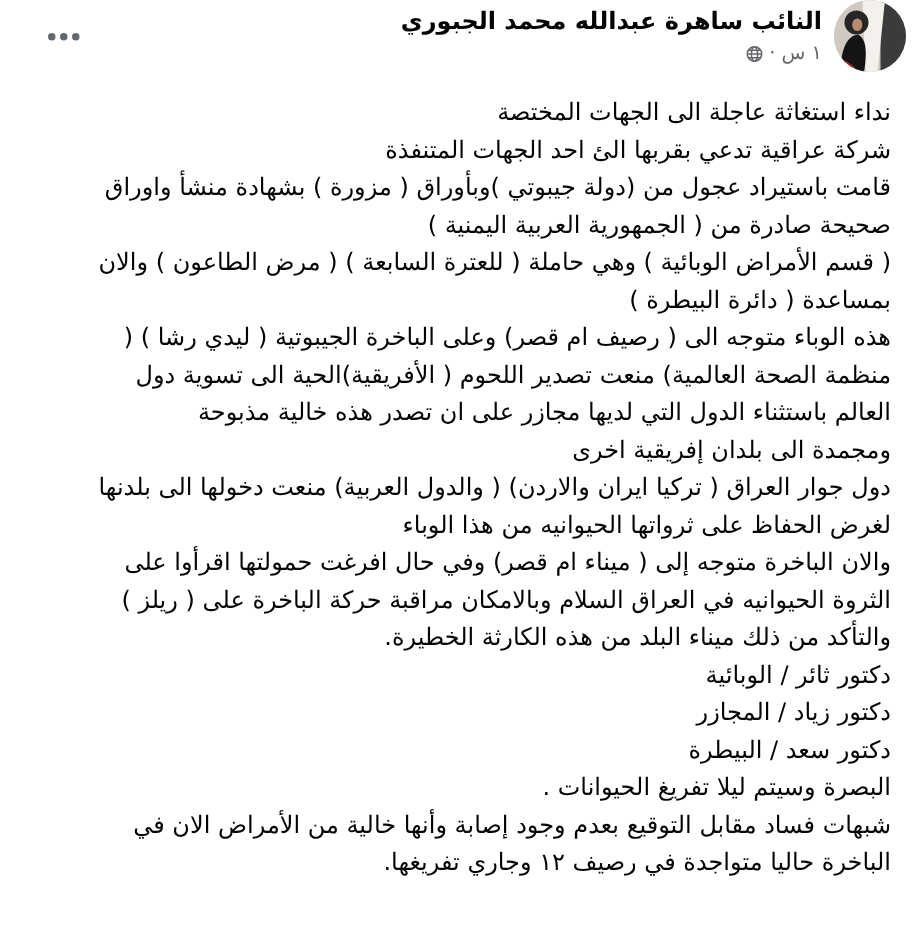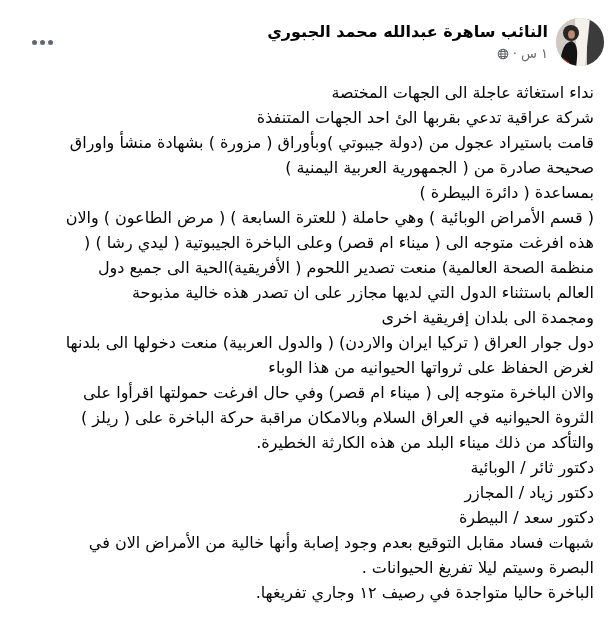--- a/index.html
+++ b/index.html
@@ -15,21 +15,21 @@
     background: #ffffff;
     position: relative;
     overflow: hidden;
   }
   
   .header {
     direction: rtl;
     display: flex;
     flex-direction: row;
     align-items: flex-start;
-    padding: 18px 6px 0 16px;
+    padding: 0 6px 0 16px;
   }
   .avatar {
     flex: none;
     width: 48px;
     height: 48px;
     border-radius: 50%;
     overflow: hidden;
     cursor: pointer;
     background: #d8d4cf;
   }
@@ -137,32 +137,32 @@
       <span class="dot"></span>
     </div>
 
   </div>
 
   <div class="content">
       <div class="line">نداء استغاثة عاجلة الى الجهات المختصة</div>
       <div class="line">شركة  عراقية تدعي بقربها الئ احد الجهات المتنفذة</div>
       <div class="line">قامت باستيراد عجول من (دولة جيبوتي )وبأوراق ( مزورة ) بشهادة منشأ واوراق</div>
       <div class="line">صحيحة صادرة من ( الجمهورية العربية اليمنية )</div>
+      <div class="line">( قسم الأمراض الوبائية ) وهي حاملة ( للعترة السابعة ) ( مرض الطاعون ) والان</div>
       <div class="line">بمساعدة (  دائرة البيطرة )</div>
-      <div class="line">( قسم الأمراض الوبائية ) وهي حاملة ( للعترة السابعة ) ( مرض الطاعون ) والان</div>
-      <div class="line">هذه افرغت متوجه الى ( ميناء ام قصر) وعلى الباخرة الجيبوتية ( ليدي رشا ) (</div>
-      <div class="line">منظمة الصحة العالمية) منعت تصدير اللحوم ( الأفريقية)الحية الى جميع دول</div>
+      <div class="line">هذه الوباء متوجه الى ( رصيف ام قصر) وعلى الباخرة الجيبوتية ( ليدي رشا ) (</div>
+      <div class="line">منظمة الصحة العالمية) منعت تصدير اللحوم ( الأفريقية)الحية الى تسوية دول</div>
       <div class="line">العالم باستثناء الدول التي لديها مجازر على ان تصدر هذه خالية مذبوحة</div>
       <div class="line">ومجمدة الى بلدان إفريقية اخرى</div>
       <div class="line">دول جوار العراق ( تركيا ايران  والاردن) ( والدول العربية) منعت دخولها الى بلدنها</div>
       <div class="line">لغرض الحفاظ على ثرواتها الحيوانيه من هذا الوباء</div>
       <div class="line">والان الباخرة متوجه إلى ( ميناء ام قصر) وفي حال افرغت حمولتها اقرأوا على</div>
       <div class="line">الثروة الحيوانيه في العراق السلام  وبالامكان مراقبة حركة الباخرة على ( ريلز )</div>
       <div class="line">والتأكد من ذلك ميناء البلد من هذه الكارثة الخطيرة.</div>
       <div class="line">دكتور ثائر / الوبائية</div>
       <div class="line">دكتور زياد / المجازر</div>
       <div class="line">دكتور سعد / البيطرة</div>
+      <div class="line">البصرة وسيتم ليلا تفريغ الحيوانات .</div>
       <div class="line">شبهات فساد مقابل التوقيع بعدم  وجود إصابة وأنها خالية من الأمراض الان في</div>
-      <div class="line">البصرة وسيتم ليلا تفريغ الحيوانات .</div>
       <div class="line">الباخرة حاليا متواجدة في رصيف ١٢ وجاري تفريغها.</div>
     </div>
 
 </div>
 
 </body></html>

